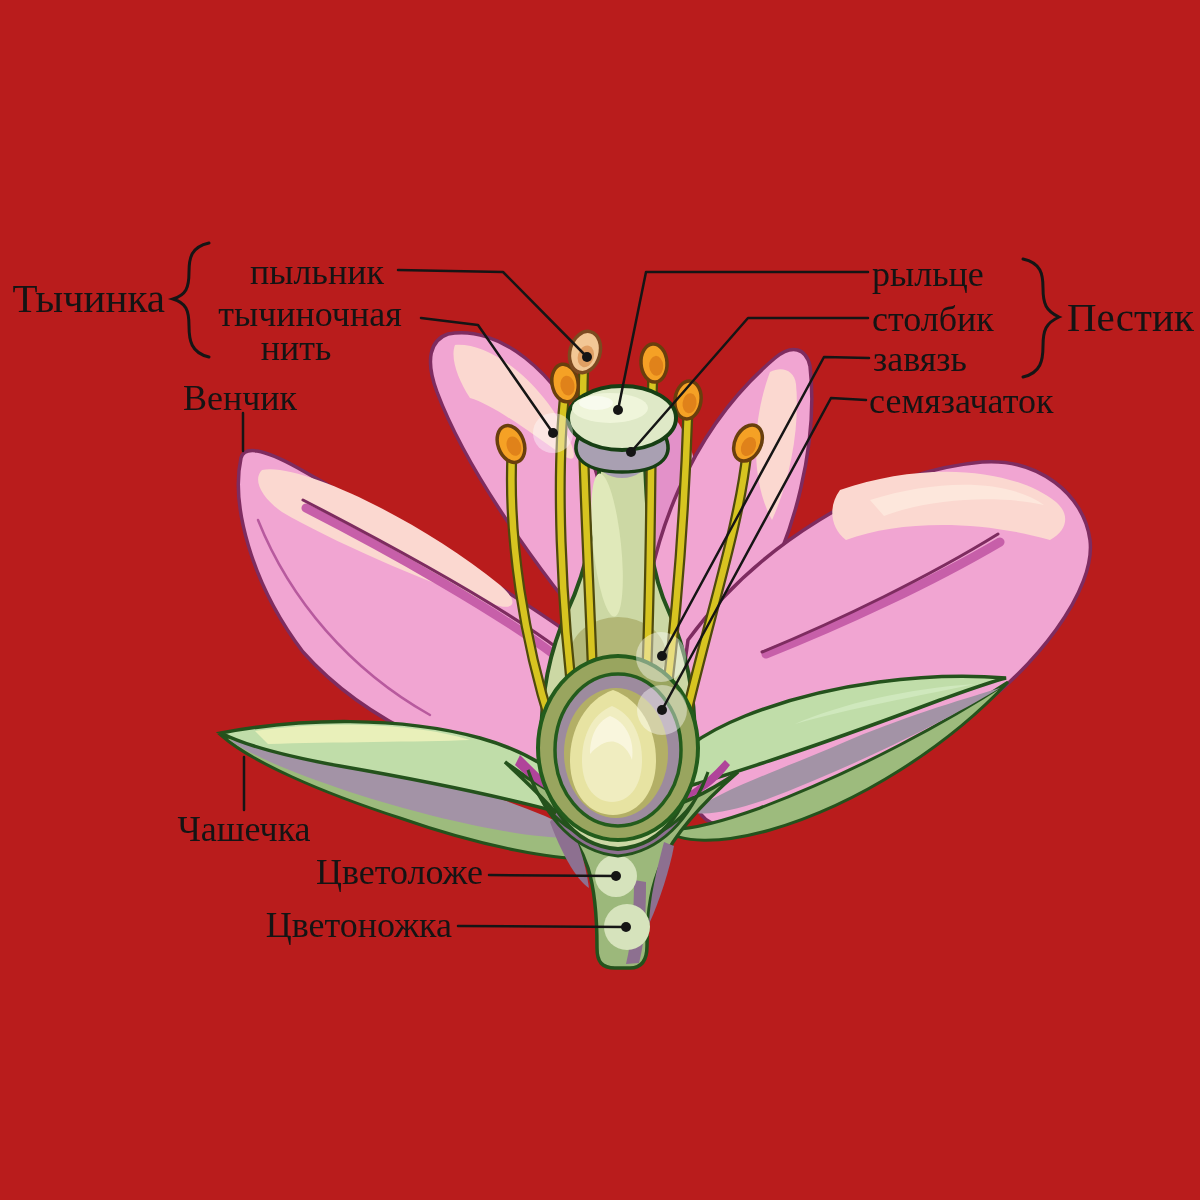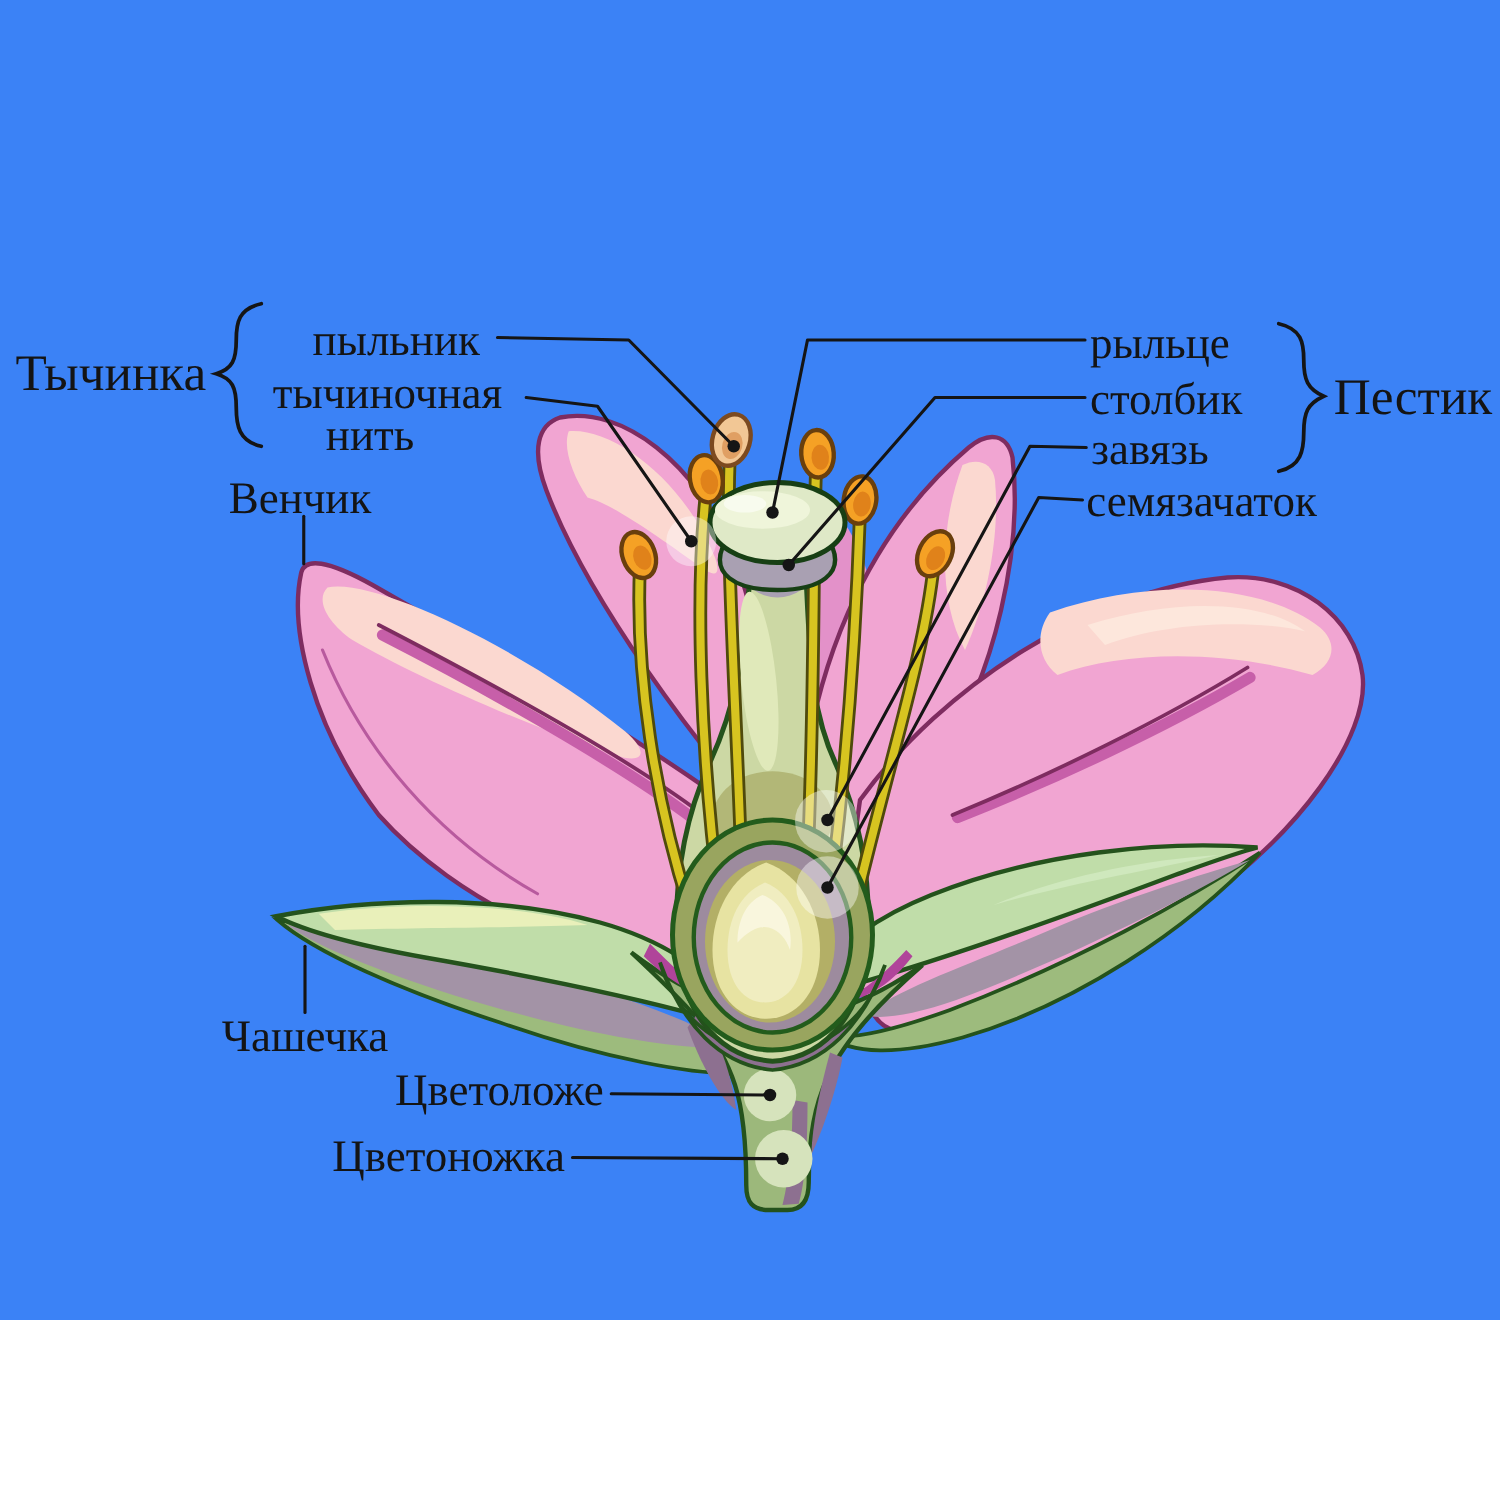--- a/index.html
+++ b/index.html
@@ -1,16 +1,16 @@
 <!DOCTYPE html>
 <html><head>
 <meta charset="utf-8">
 <style>
   html,body{margin:0;padding:0;background:#ffffff;}
-  #stage{position:relative;width:1200px;height:1056px;background:#3b82f6;overflow:hidden;}
+  #stage{position:relative;width:1200px;height:1200px;background:#b91c1c;overflow:hidden;}
   svg{display:block;}
   text{font-family:"Liberation Serif","DejaVu Serif",serif;fill:#141414;}
   .lbl{font-size:36px;}
   .lbl-big{font-size:41px;}
   .ln{stroke:#151515;stroke-width:2.5;fill:none;stroke-linecap:round;stroke-linejoin:round;}
   .dot{fill:#151515;}
   .brace{stroke:#151515;stroke-width:3;fill:none;stroke-linecap:round;}
 </style>
 </head>
 <body>

